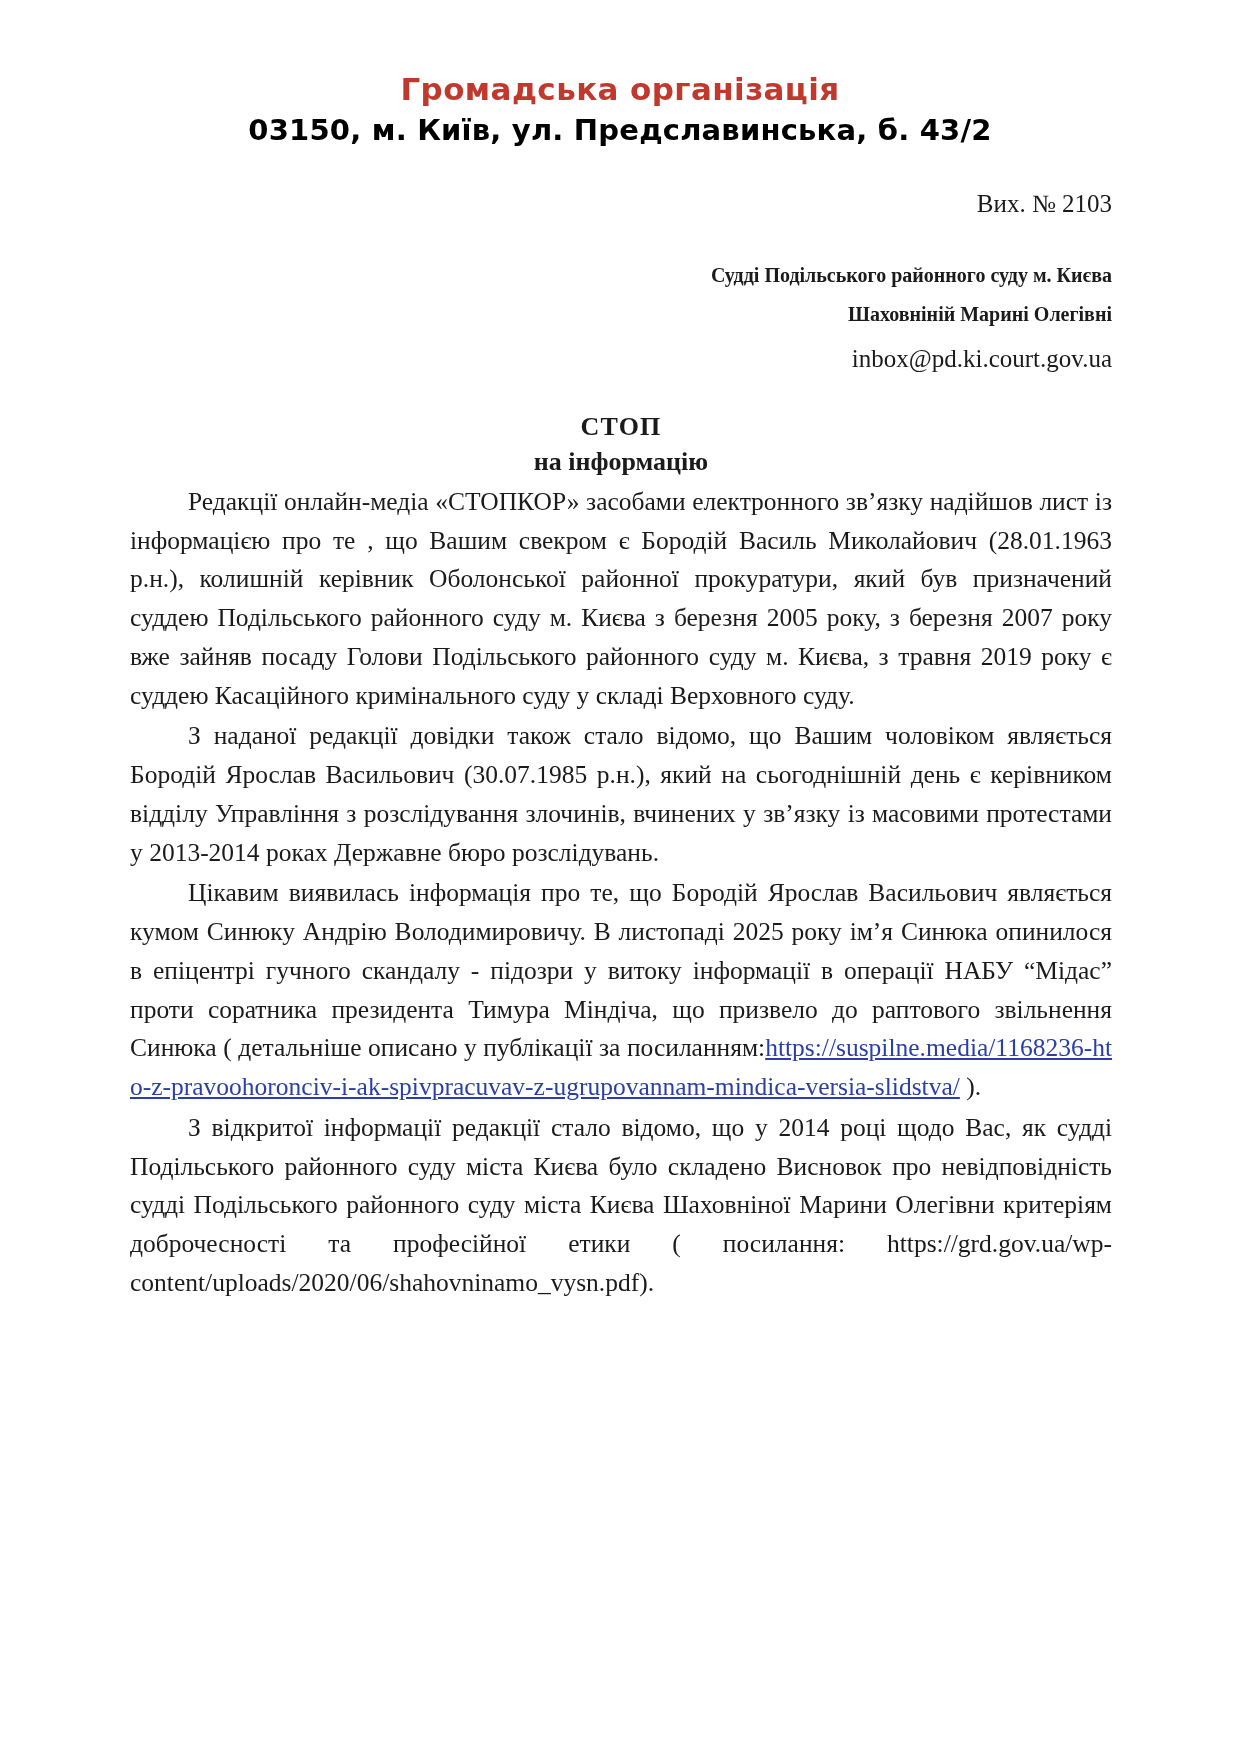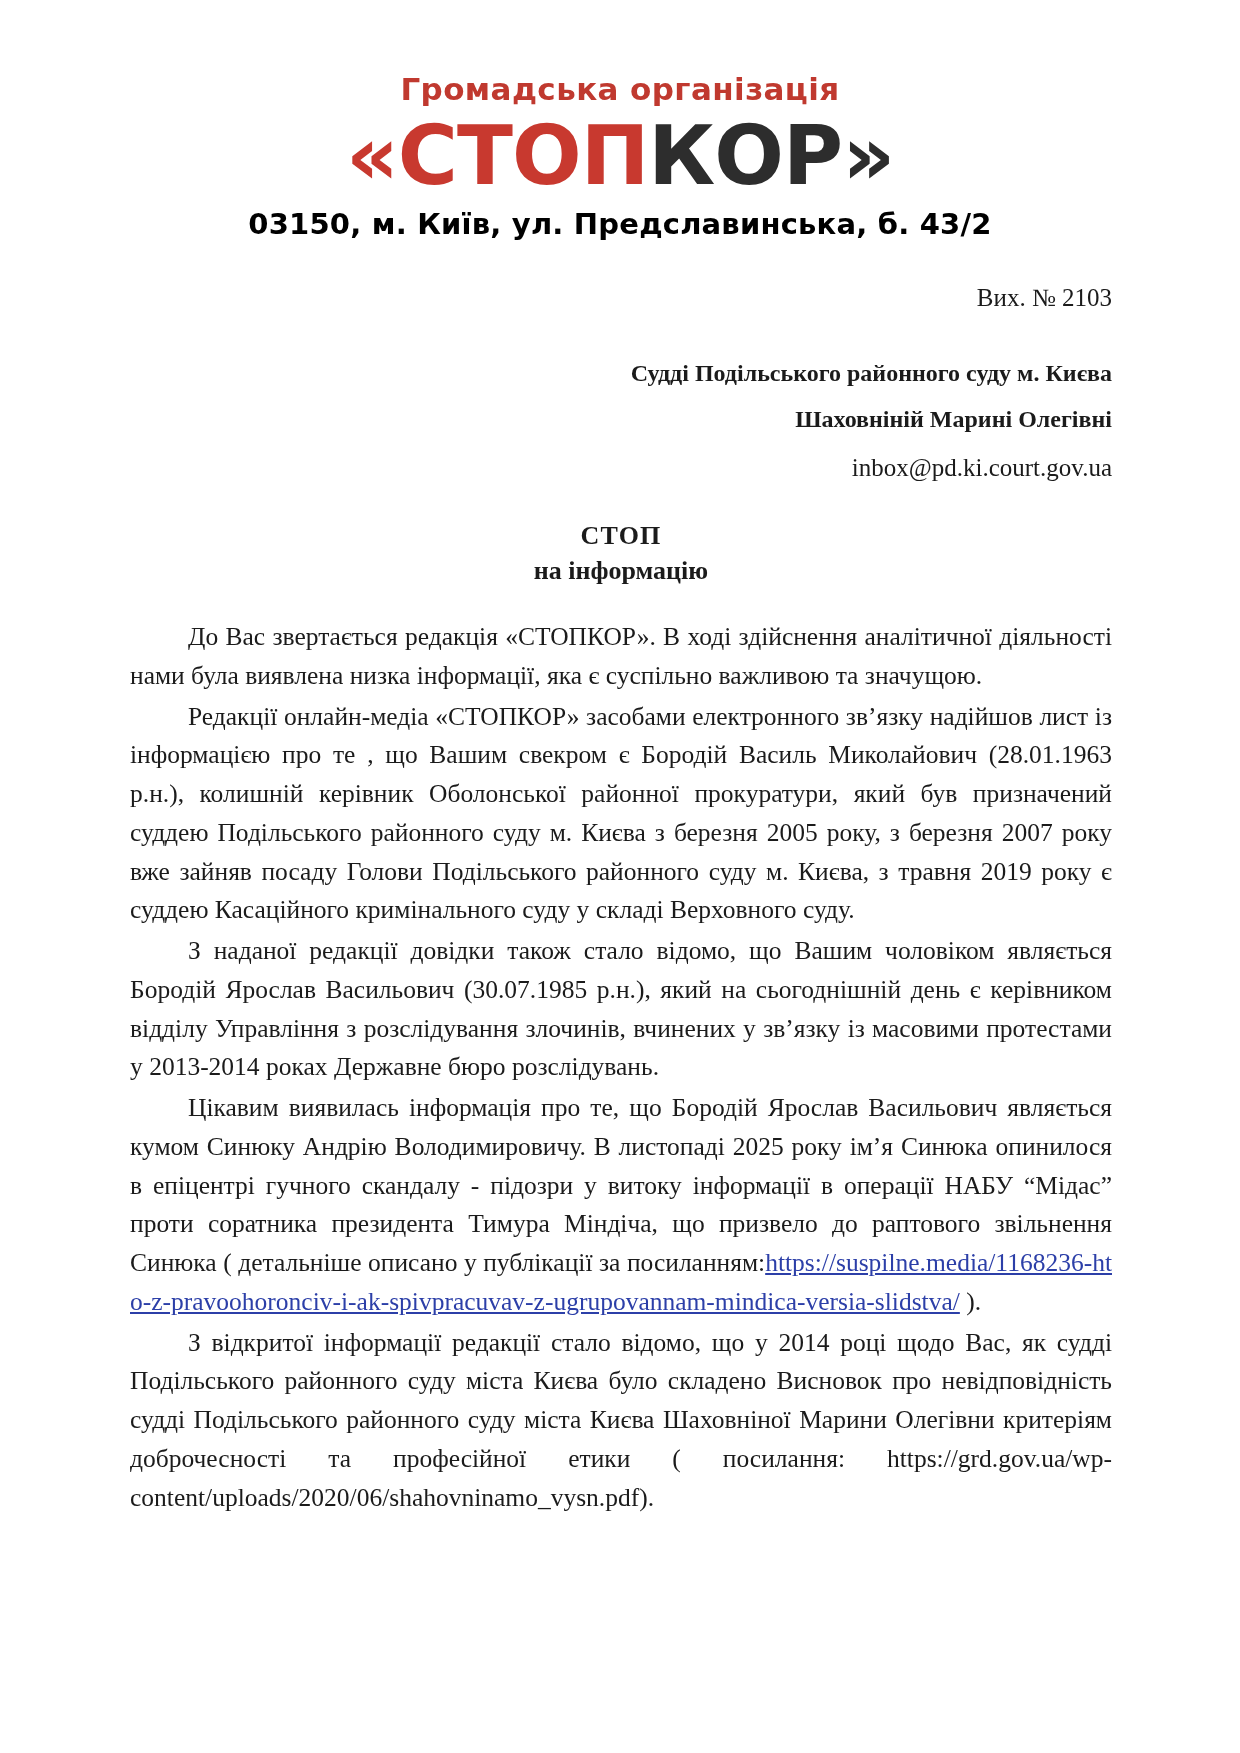--- a/index.html
+++ b/index.html
@@ -77,21 +77,21 @@
   }
   .ref-line { white-space: nowrap; text-align: right; }
 
   
   .addressee {
     text-align: right;
     margin-bottom: 26px;
   }
   .addressee-line {
     font-weight: bold;
-    font-size: 24px;
+    font-size: 20px;
     line-height: 1.95;
     white-space: nowrap;
   }
   .addressee-email {
     font-weight: normal;
     font-size: 25px;
     line-height: 2.0;
     white-space: nowrap;
   }
 
@@ -130,23 +130,20 @@
   .plainurl { color: #1b1b1b; }
 </style>
 </head>
 <body>
 
 <div class="page">
 
   <header class="letterhead">
     <div class="lh-org">Громадська організація</div>
 
-    <div class="lh-brand">
-      <span class="red">«СТОП</span><span class="dark">КОР»</span>
-    </div>
 
     <div class="lh-address">03150, м. Київ, ул. Предславинська, б. 43/2</div>
 
   </header>
 
   <div class="doc-body">
 
     <div class="ref-block">
       <div class="ref-line">Вих. № 2103</div>
     </div>
@@ -155,21 +152,20 @@
       <div class="addressee-line">Судді Подільського районного суду м. Києва</div>
       <div class="addressee-line">Шаховніній Марині Олегівні</div>
       <div class="addressee-email">inbox@pd.ki.court.gov.ua</div>
     </div>
 
     <div class="doc-title">
       <div class="t1">СТОП</div>
       <div class="t2">на інформацію</div>
     </div>
 
-    <p class="para first">До Вас звертається  редакція «СТОПКОР». В ході  здійснення аналітичної діяльності нами була виявлена низка інформації, яка є суспільно важливою та значущою.</p>
 
     <p class="para">Редакції онлайн-медіа «СТОПКОР» засобами електронного зв’язку надійшов лист із інформацією про те , що Вашим свекром є Бородій Василь Миколайович (28.01.1963 р.н.), колишній керівник Оболонської районної прокуратури, який був призначений суддею Подільського районного суду м. Києва з березня 2005 року, з березня 2007 року вже зайняв посаду Голови Подільського районного суду м. Києва, з травня 2019 року є суддею Касаційного кримінального суду у складі Верховного суду.</p>
 
     <p class="para">З наданої редакції довідки також стало відомо, що Вашим чоловіком являється Бородій Ярослав Васильович (30.07.1985 р.н.), який на сьогоднішній день  є керівником відділу Управління з розслідування злочинів, вчинених у зв’язку із масовими протестами у 2013-2014 роках Державне бюро розслідувань.</p>
 
     <p class="para">
       <span>Цікавим виявилась інформація про те, що Бородій Ярослав Васильович являється кумом Синюку Андрію Володимировичу. В листопаді 2025 року ім’я Синюка опинилося в епіцентрі гучного скандалу - підозри у витоку інформації в операції НАБУ “Мідас” проти соратника президента Тимура Міндіча, що призвело до раптового звільнення Синюка ( детальніше описано у публікації за посиланням:</span><a class="doclink" href="#">https://suspilne.media/1168236-hto-z-pravoohoronciv-i-ak-spivpracuvav-z-ugrupovannam-mindica-versia-slidstva/</a><span> ).</span>
     </p>
 
     <p class="para">

